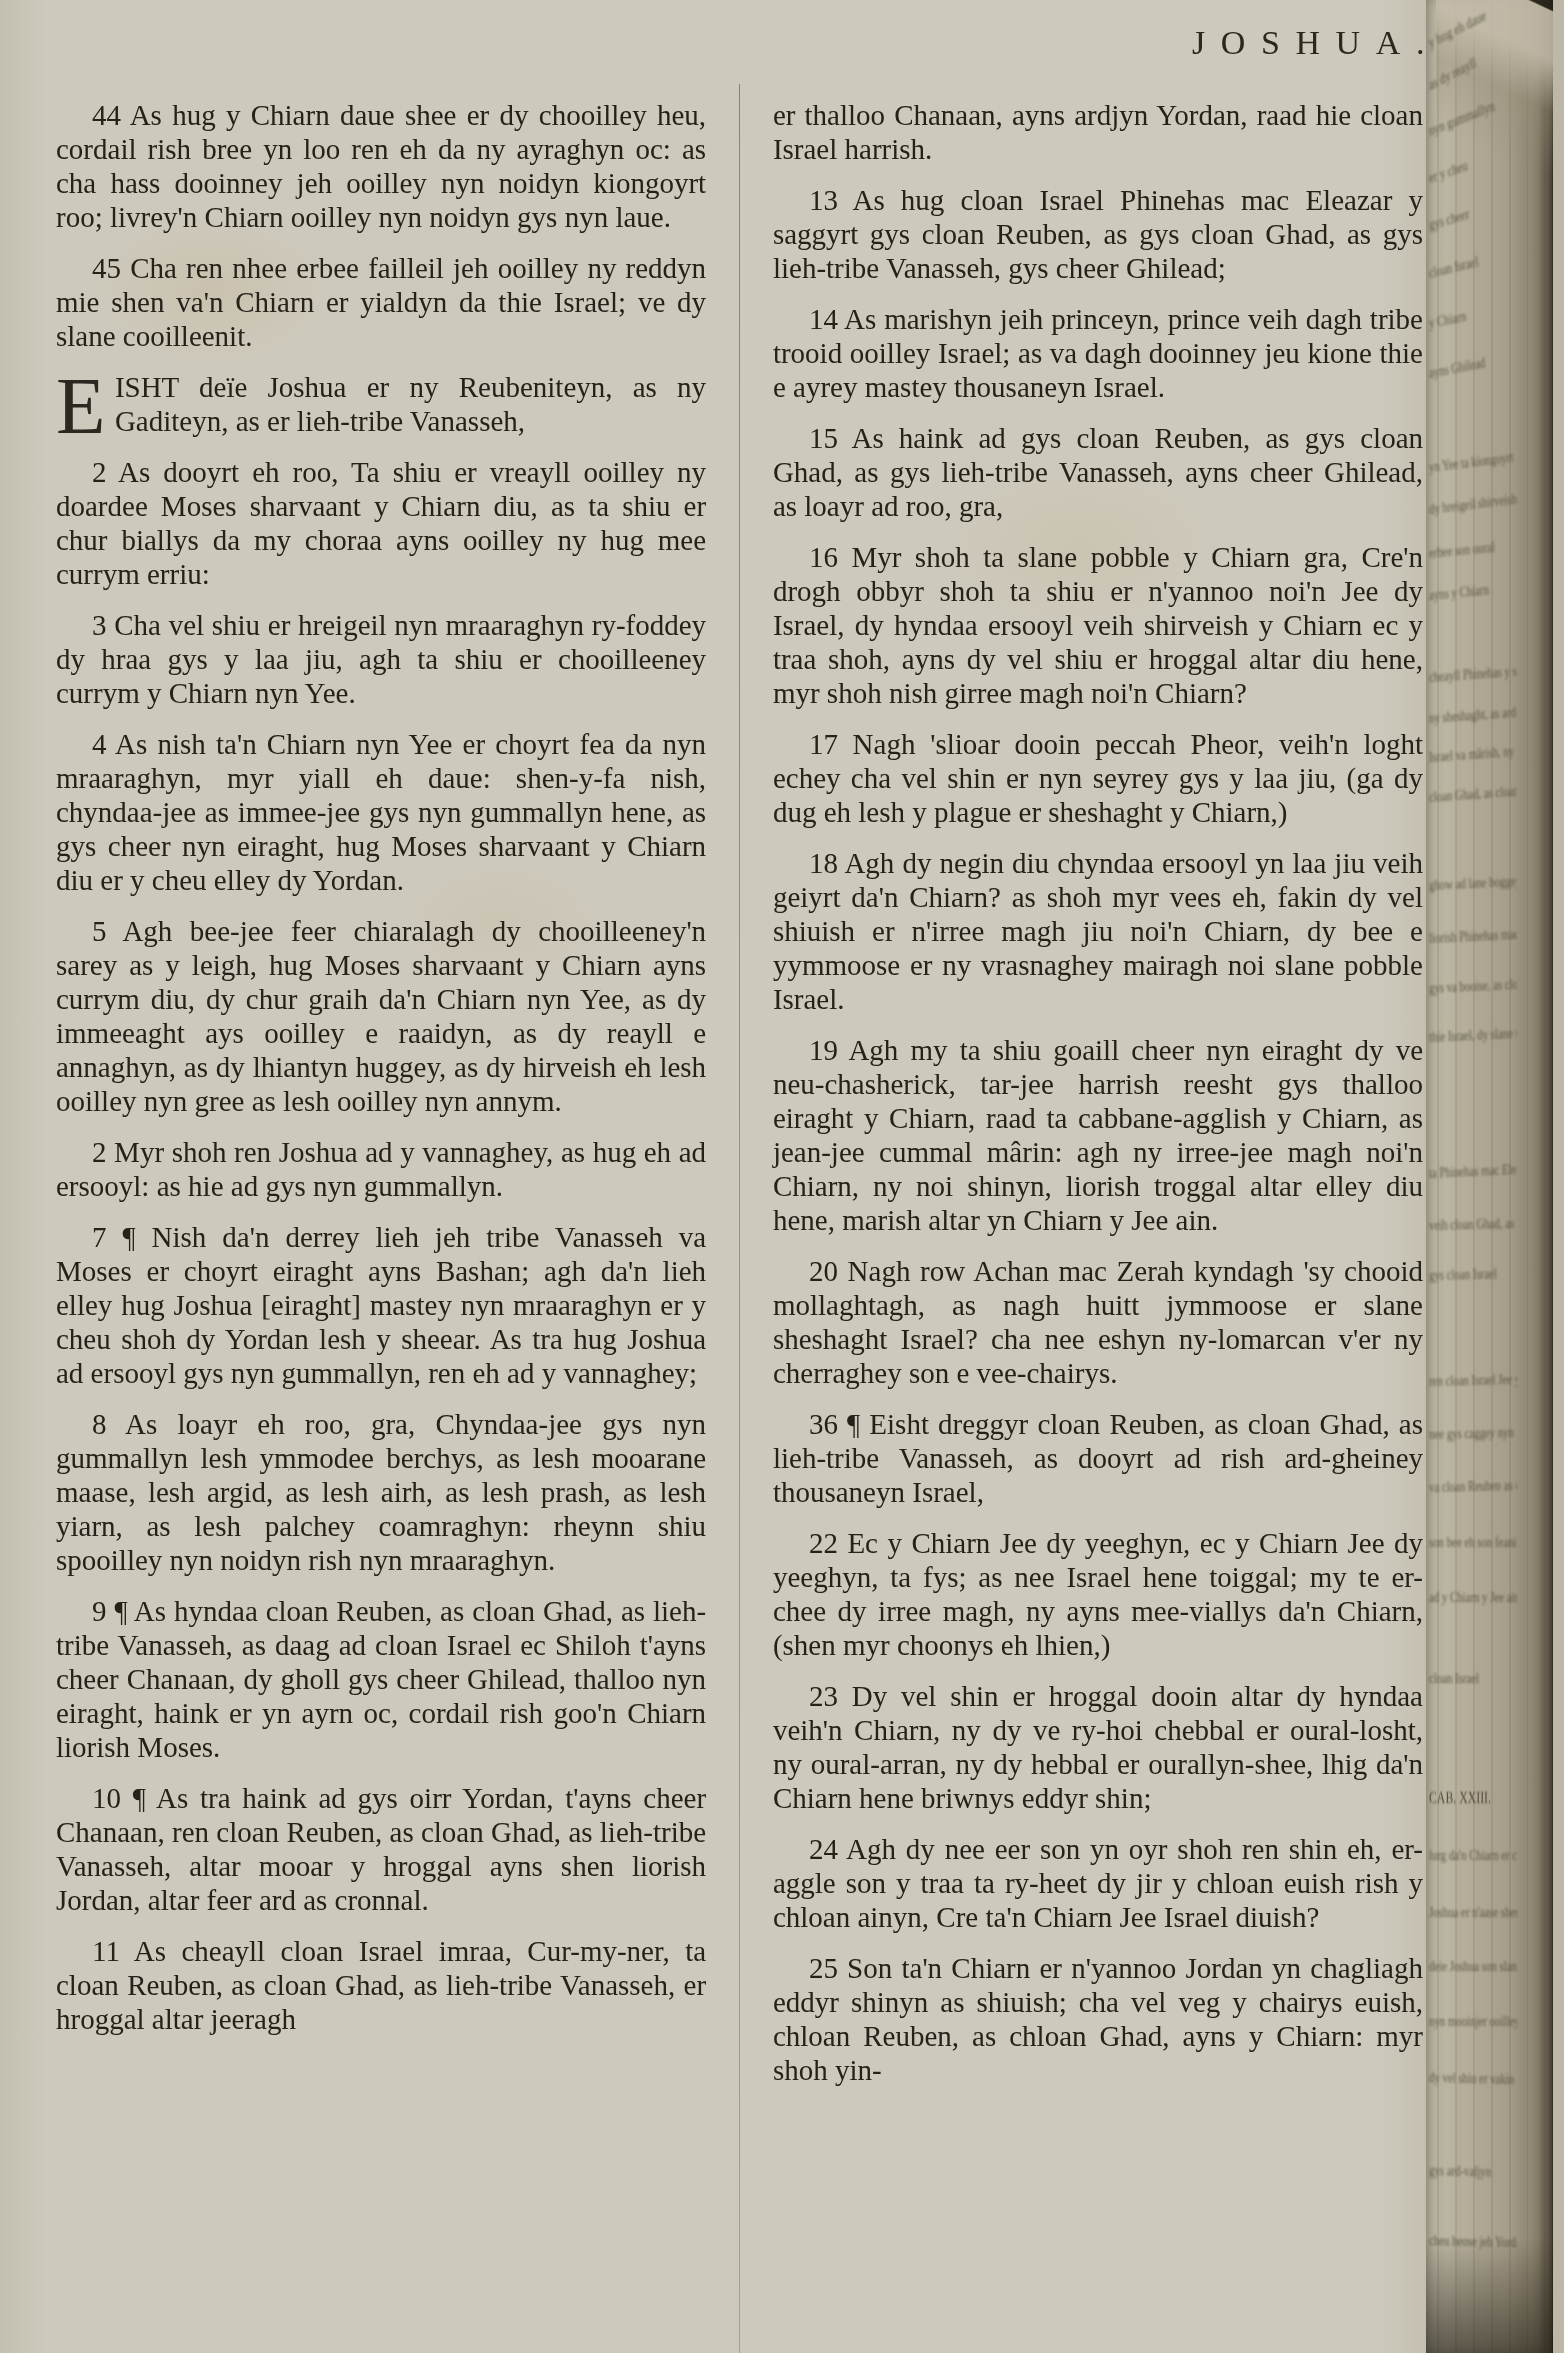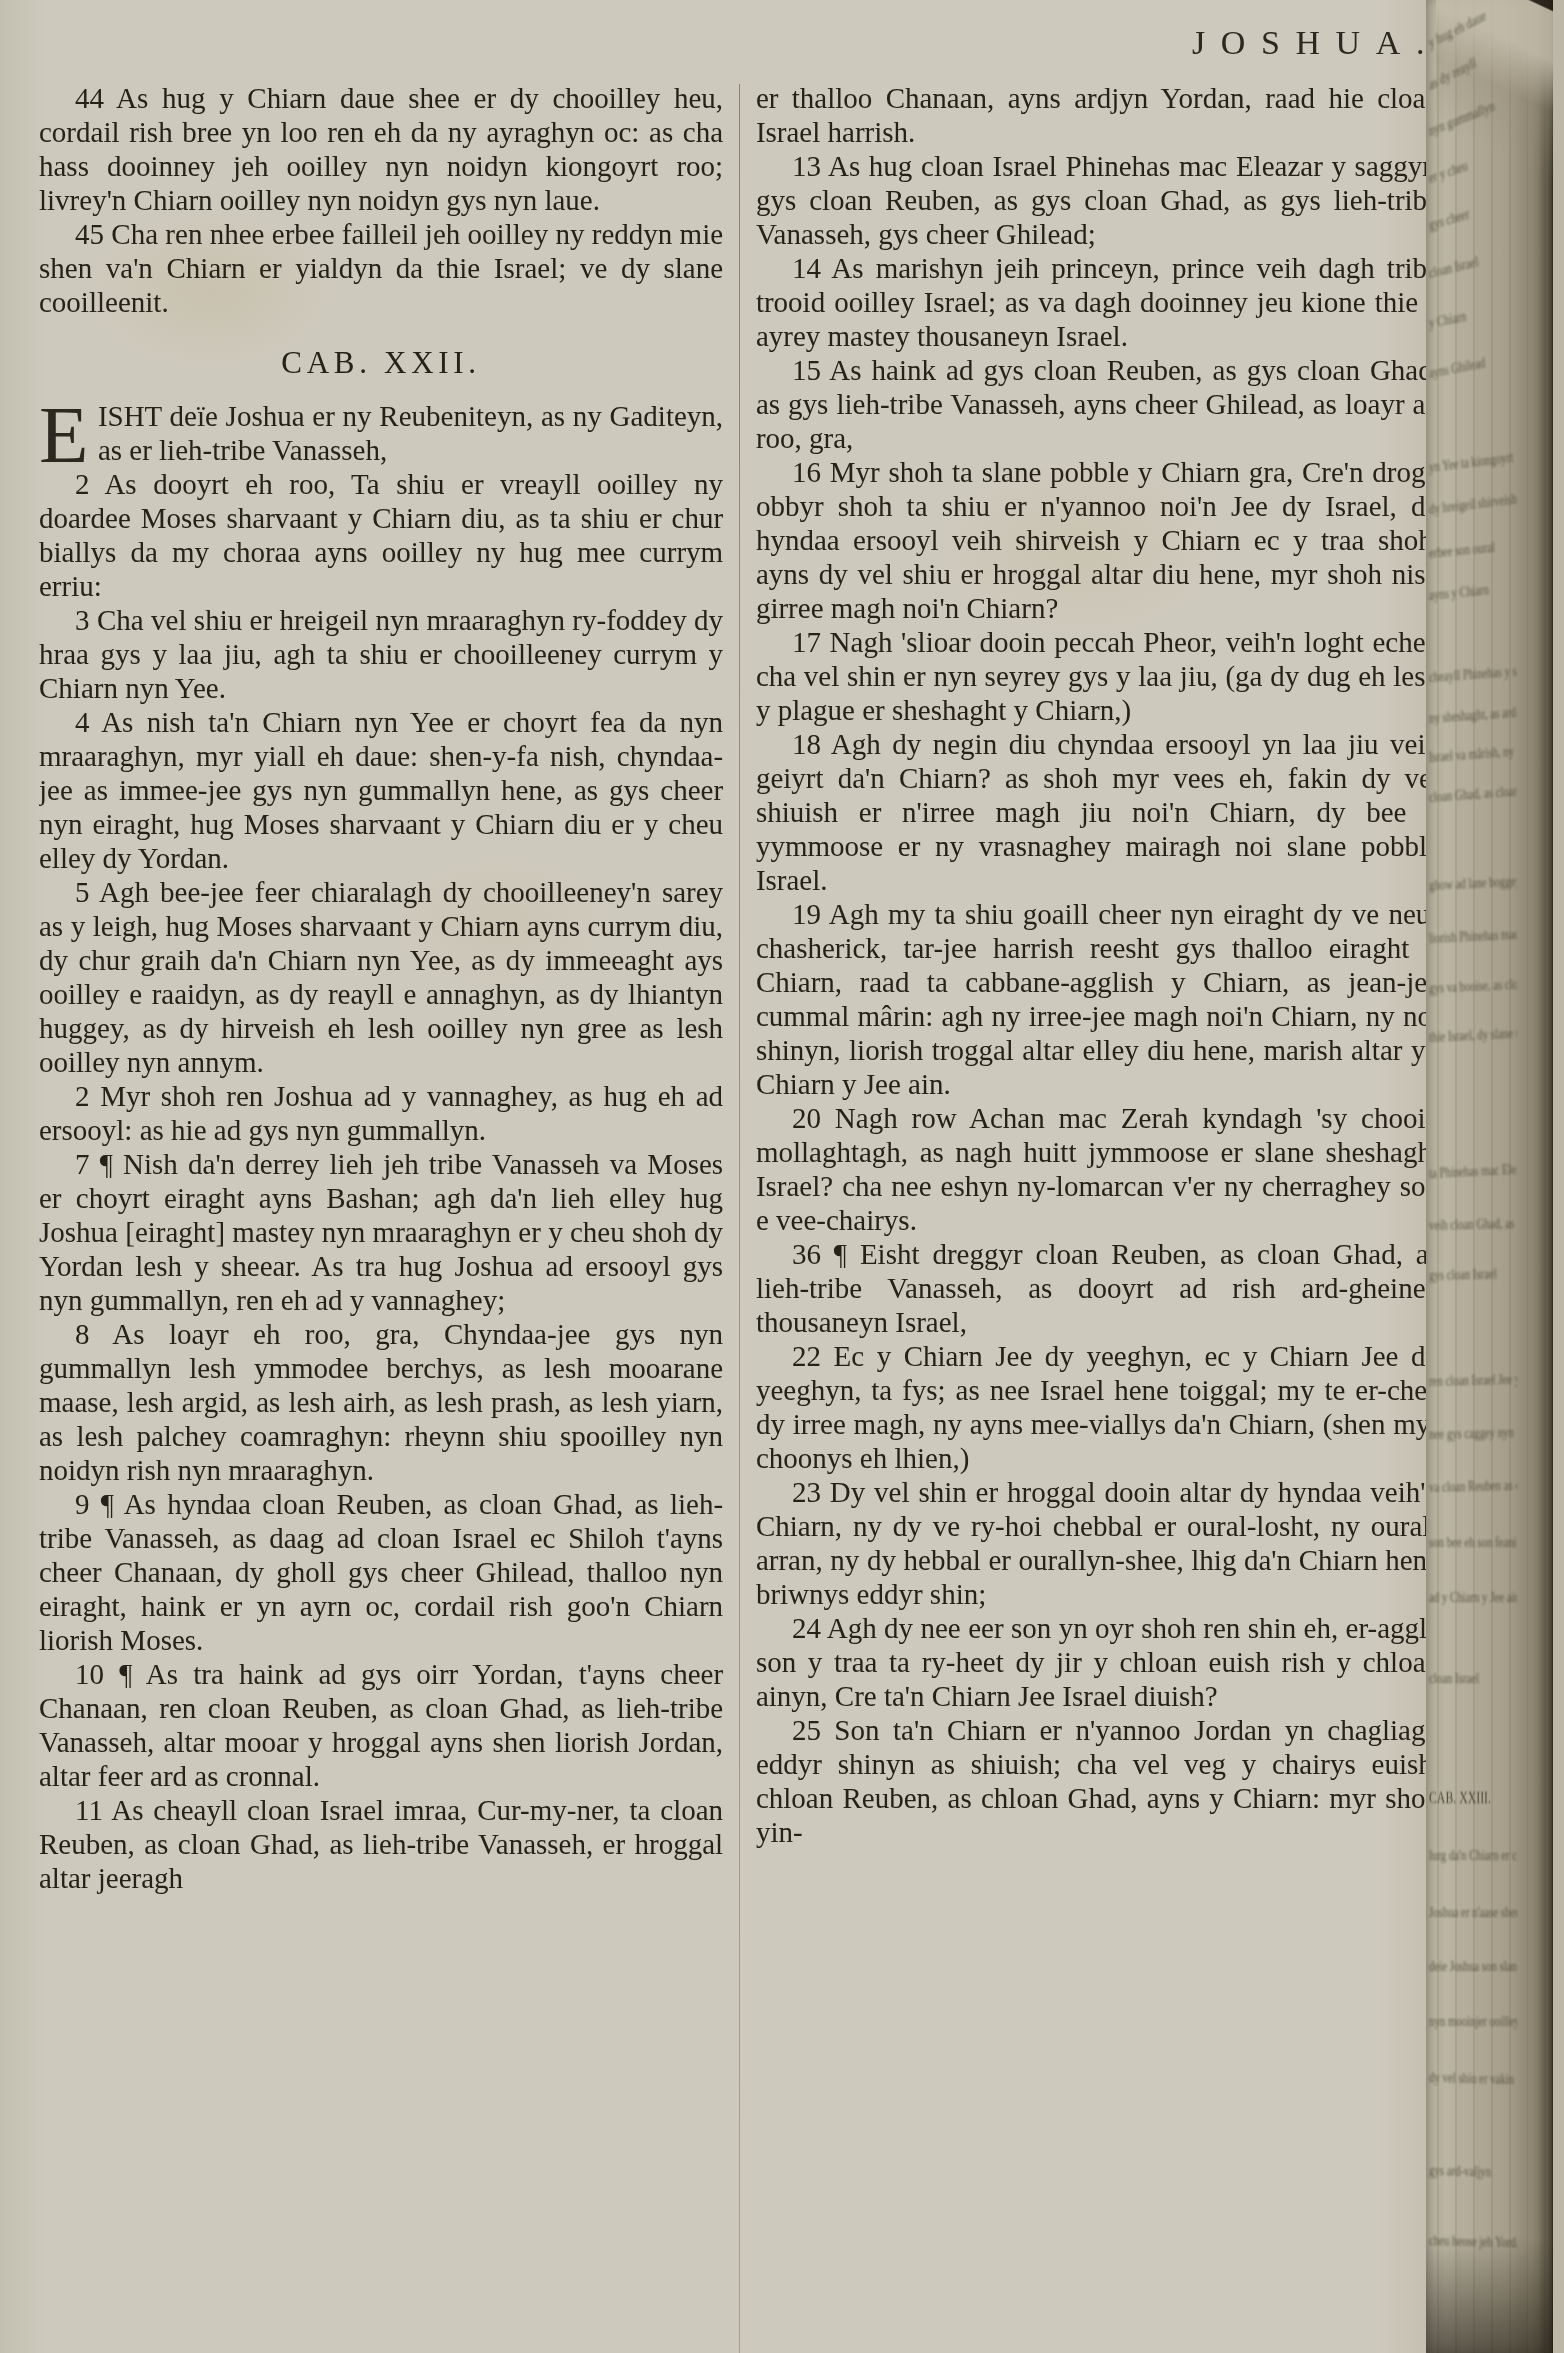--- a/index.html
+++ b/index.html
@@ -18,21 +18,21 @@
     position:absolute;top:23.5px;left:39px;width:1401px;text-align:right;
     font-size:34px;letter-spacing:15.6px;color:#2b2820;
   }
   .columns{
     position:absolute;top:81px;left:39px;width:1401px;height:2272px;
     display:flex;overflow:hidden;
   }
   .col{flex:1;min-width:0;text-align:justify;font-size:29px;line-height:34px;}
   .divider{width:1.6px;margin:3.1px 15.6px 0 15.6px;
     background:linear-gradient(180deg,rgba(80,72,58,.55),rgba(80,72,58,.32));}
-  .verse{margin:0;text-indent:36px;}
+  .verse{margin:17px;text-indent:36px;}
   .verse.cont{text-indent:0;}
   .verse.has-drop{text-indent:0;}
   .chap{margin:27px 0 19px;font-size:31px;text-align:center;letter-spacing:4.7px;text-indent:0;}
   .dropcap{float:left;font-size:81px;line-height:63px;margin:4.7px 9.4px 0 0;color:#2b2820;}
   .edge{
     position:absolute;top:0;right:12px;width:127px;height:2354px;
     background:
       repeating-linear-gradient(90deg, rgba(120,110,90,0) 0 11px, rgba(100,90,70,.18) 11px 12.5px, rgba(165,155,130,.14) 12.5px 18px),
       linear-gradient(90deg,#c2bcab,#b3ac99 35%,#a59d89 65%,#857d69 88%,#554e3f 96%,#2e2a21);
     box-shadow:inset 6.3px 0 12.5px -4.7px rgba(60,52,40,.55);
@@ -52,21 +52,20 @@
 <body>
 
 <div class="page">
 
   <div class="running-head">JOSHUA.</div>
 
   <div class="columns">
     <div class="col" id="left-col">
         <p class="verse">44 As hug y Chiarn daue shee er dy chooilley heu, cordail rish bree yn loo ren eh da ny ayraghyn oc: as cha hass dooinney jeh ooilley nyn noidyn kiongoyrt roo; livrey'n Chiarn ooilley nyn noidyn gys nyn laue.</p>
         <p class="verse">45 Cha ren nhee erbee failleil jeh ooilley ny reddyn mie shen va'n Chiarn er yialdyn da thie Israel; ve dy slane cooilleenit.</p>
-        <div class="chap">CAB. XXII.</div>
         <p class="verse has-drop"><span class="dropcap">E</span><span>ISHT deïe Joshua er ny Reubeniteyn, as ny Gaditeyn, as er lieh-tribe Vanasseh,</span></p>
         <p class="verse">2 As dooyrt eh roo, Ta shiu er vreayll ooilley ny doardee Moses sharvaant y Chiarn diu, as ta shiu er chur biallys da my choraa ayns ooilley ny hug mee currym erriu:</p>
         <p class="verse">3 Cha vel shiu er hreigeil nyn mraaraghyn ry-foddey dy hraa gys y laa jiu, agh ta shiu er chooilleeney currym y Chiarn nyn Yee.</p>
         <p class="verse">4 As nish ta'n Chiarn nyn Yee er choyrt fea da nyn mraaraghyn, myr yiall eh daue: shen-y-fa nish, chyndaa-jee as immee-jee gys nyn gummallyn hene, as gys cheer nyn eiraght, hug Moses sharvaant y Chiarn diu er y cheu elley dy Yordan.</p>
         <p class="verse">5 Agh bee-jee feer chiaralagh dy chooilleeney'n sarey as y leigh, hug Moses sharvaant y Chiarn ayns currym diu, dy chur graih da'n Chiarn nyn Yee, as dy immeeaght ays ooilley e raaidyn, as dy reayll e annaghyn, as dy lhiantyn huggey, as dy hirveish eh lesh ooilley nyn gree as lesh ooilley nyn annym.</p>
         <p class="verse">2 Myr shoh ren Joshua ad y vannaghey, as hug eh ad ersooyl: as hie ad gys nyn gummallyn.</p>
         <p class="verse">7 ¶ Nish da'n derrey lieh jeh tribe Vanasseh va Moses er choyrt eiraght ayns Bashan; agh da'n lieh elley hug Joshua [eiraght] mastey nyn mraaraghyn er y cheu shoh dy Yordan lesh y sheear. As tra hug Joshua ad ersooyl gys nyn gummallyn, ren eh ad y vannaghey;</p>
         <p class="verse">8 As loayr eh roo, gra, Chyndaa-jee gys nyn gummallyn lesh ymmodee berchys, as lesh mooarane maase, lesh argid, as lesh airh, as lesh prash, as lesh yiarn, as lesh palchey coamraghyn: rheynn shiu spooilley nyn noidyn rish nyn mraaraghyn.</p>
         <p class="verse">9 ¶ As hyndaa cloan Reuben, as cloan Ghad, as lieh-tribe Vanasseh, as daag ad cloan Israel ec Shiloh t'ayns cheer Chanaan, dy gholl gys cheer Ghilead, thalloo nyn eiraght, haink er yn ayrn oc, cordail rish goo'n Chiarn liorish Moses.</p>
         <p class="verse">10 ¶ As tra haink ad gys oirr Yordan, t'ayns cheer Chanaan, ren cloan Reuben, as cloan Ghad, as lieh-tribe Vanasseh, altar mooar y hroggal ayns shen liorish Jordan, altar feer ard as cronnal.</p>

